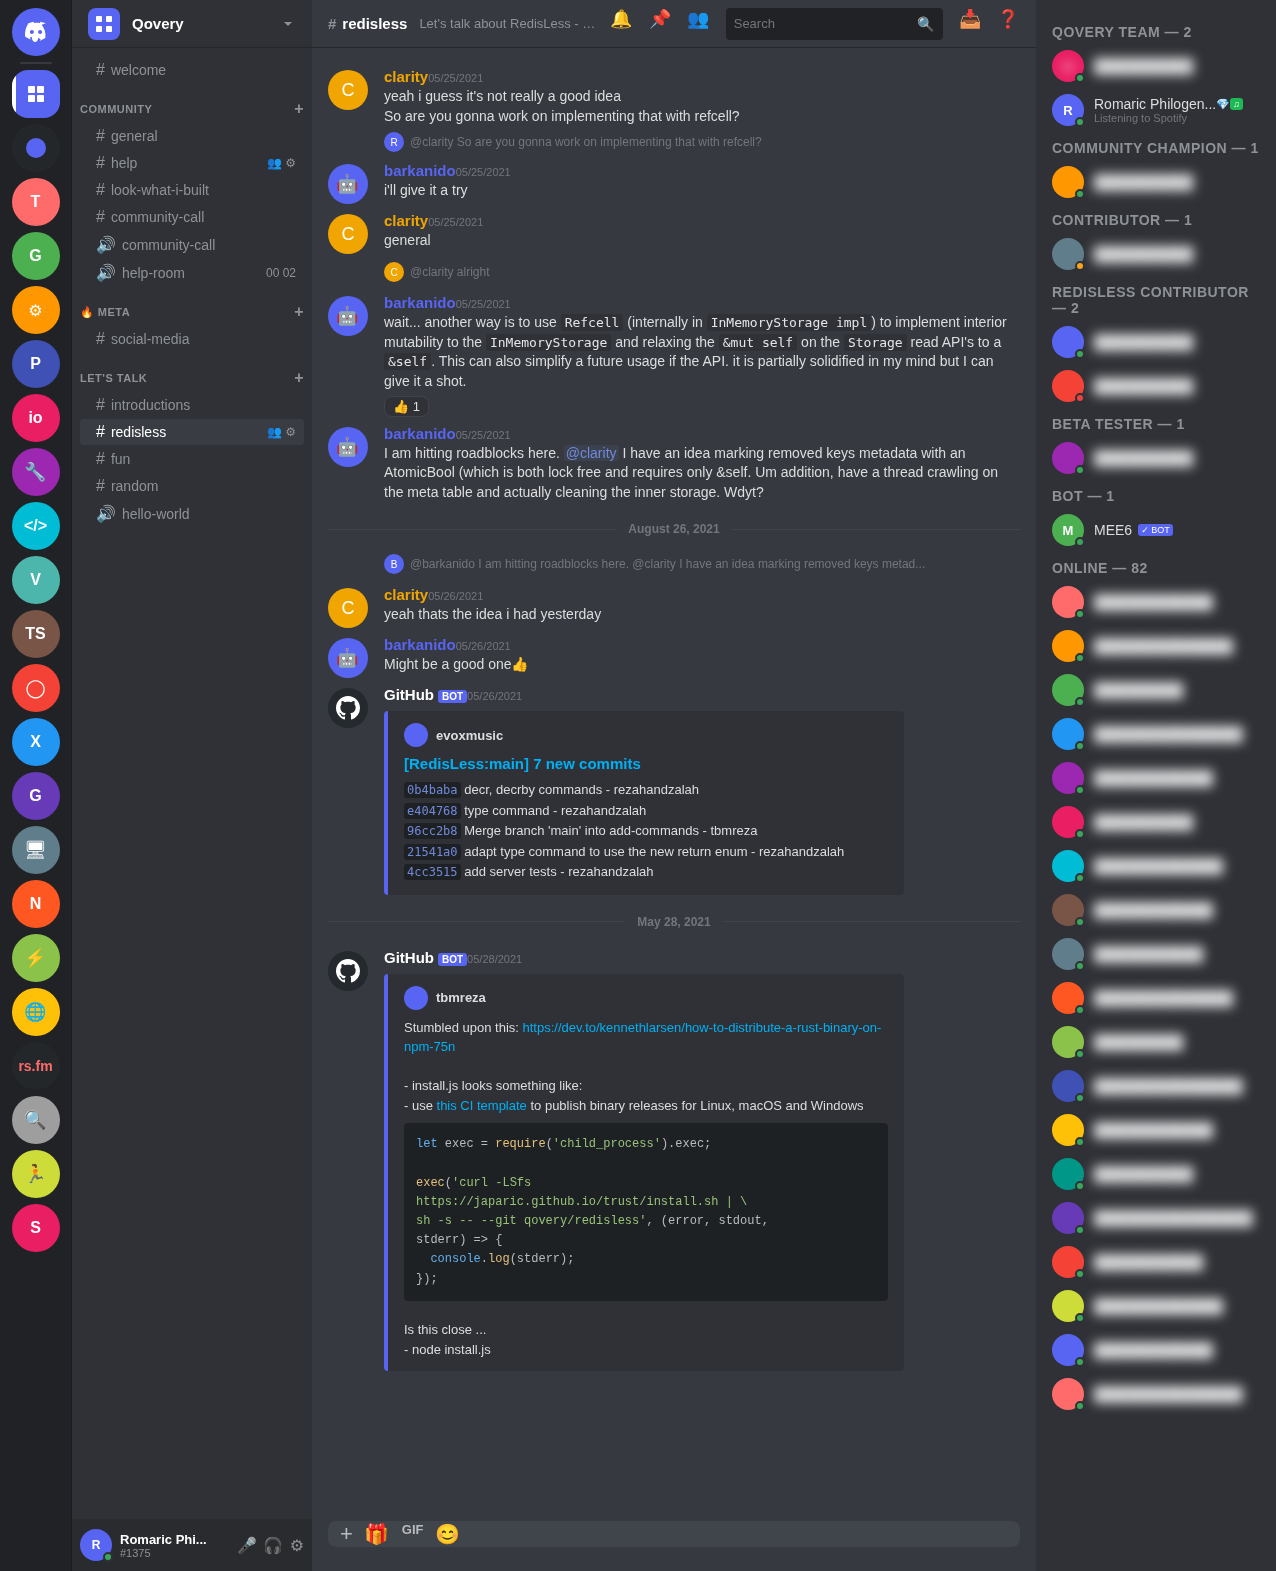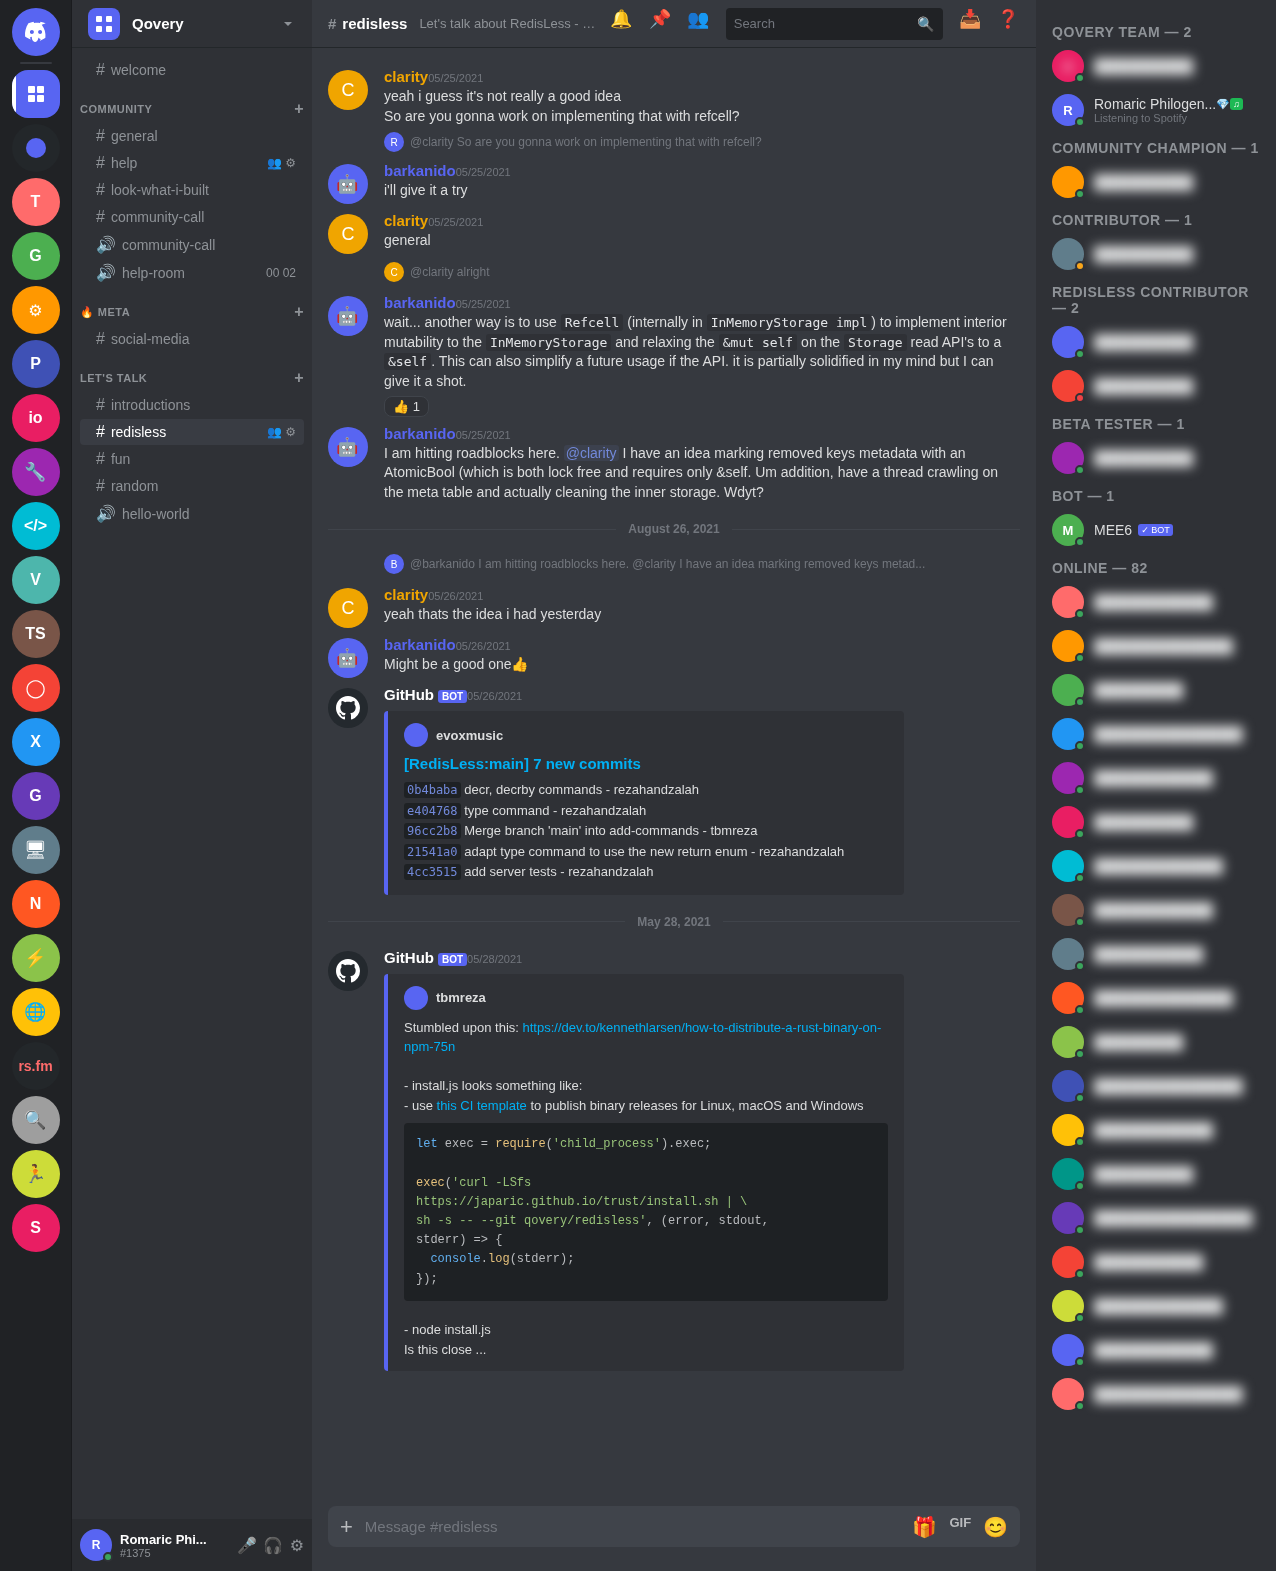--- a/index.html
+++ b/index.html
@@ -714,33 +714,32 @@
 <span class="code-blue">let</span> exec = <span class="code-yellow">require</span>(<span class="code-green">'child_process'</span>).exec;<br>
 <br>
 <span class="code-yellow">exec</span>(<span class="code-green">'curl -LSfs</span><br>
 <span class="code-green">https://japaric.github.io/trust/install.sh | \</span><br>
 <span class="code-green">sh -s -- --git qovery/redisless'</span>, (error, stdout,<br>
 stderr) =&gt; {<br>
 &nbsp;&nbsp;<span class="code-blue">console</span>.<span class="code-yellow">log</span>(stderr);<br>
 });<br>
             </div>
             <br>
+            <p>Is this close ...</p>
             <p>- node install.js</p>
-            <p>Is this close ...</p>
           </div>
         </div>
       </div>
     </div>
 
   </div>
 
   <div class="chat-input-area">
     <div class="chat-input-wrapper">
       <span style="color:#b9bbbe;font-size:22px;cursor:pointer;">+</span>
-      <input class="chat-input" type="text" placeholder="Message #redisless" style="">
       <div class="chat-input-icons">
         <span style="cursor:pointer;">🎁</span>
         <span style="cursor:pointer;font-size:13px;font-weight:700;color:#b9bbbe;">GIF</span>
         <span style="cursor:pointer;">😊</span>
       </div>
     </div>
   </div>
 </div>
 
 <div class="members-sidebar">

